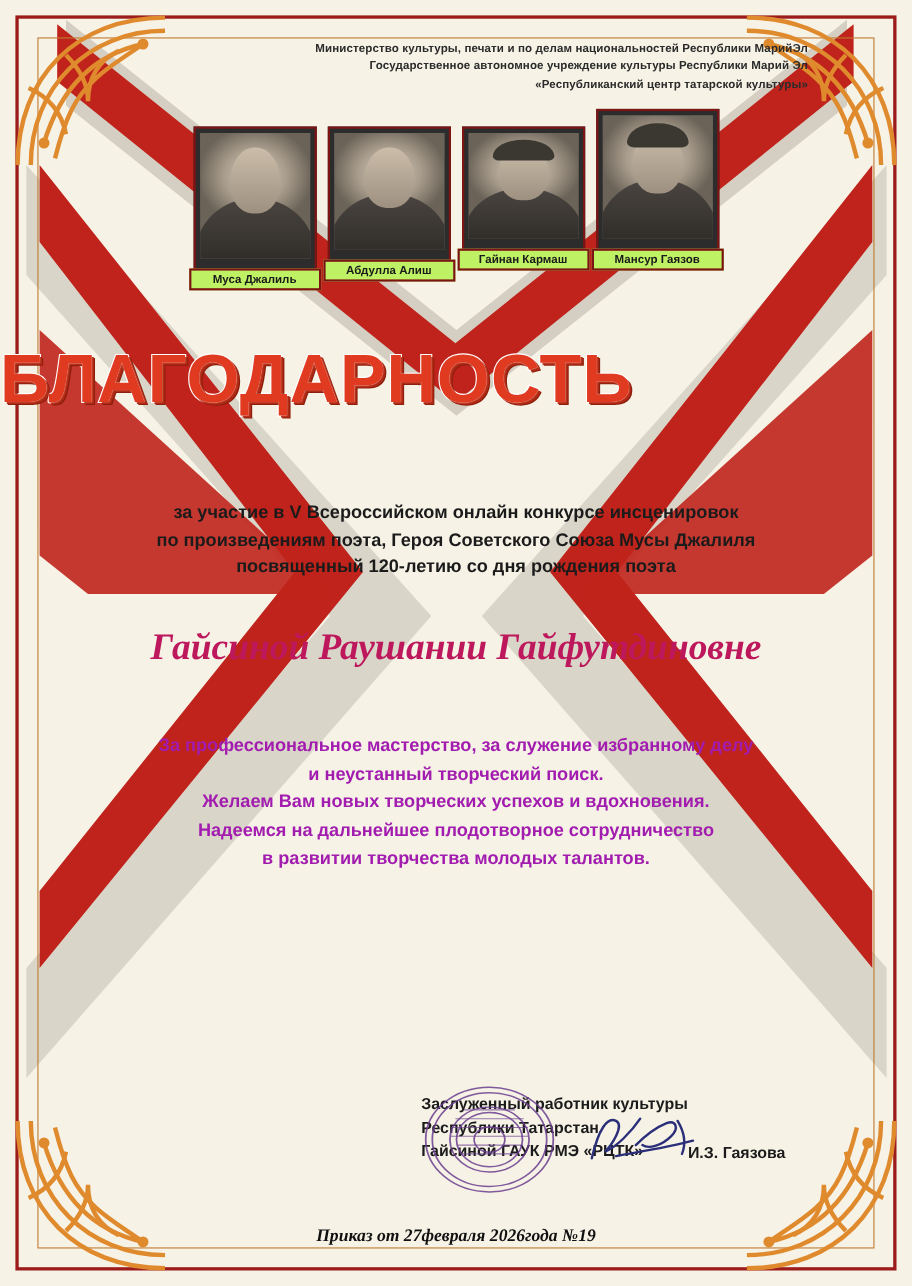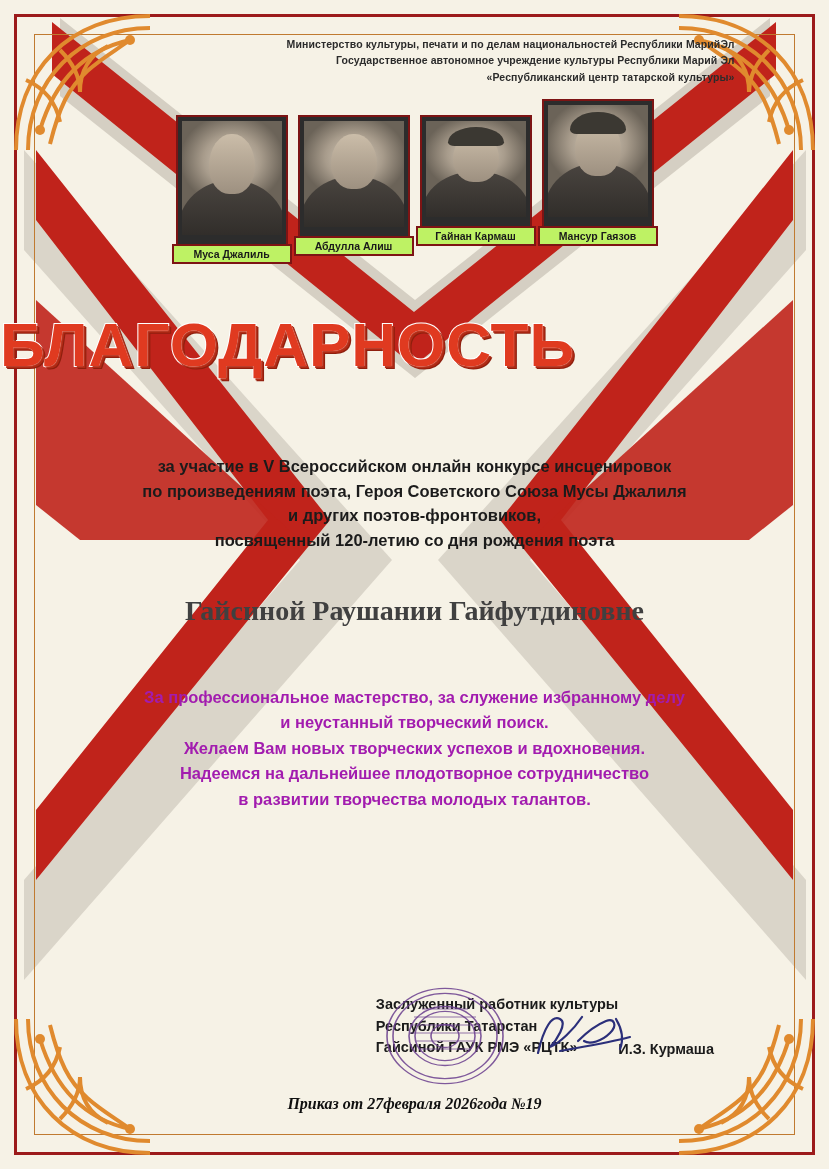--- a/index.html
+++ b/index.html
@@ -180,23 +180,24 @@
     color: #1b1b1b;
     font-size: 16.5px;
     font-weight: bold;
     line-height: 1.5;
   }
   .recipient {
     margin-top: 42px;
     width: 720px;
     text-align: center;
     font-family: "Liberation Serif", serif;
-    font-weight: bold;
-    font-size: 28px;
-    color: #404040;
+    font-style: italic;
+    font-weight: bold;
+    font-size: 34px;
+    color: #be185d;
   }
   .wishes {
     margin-top: 58px;
     width: 640px;
     text-align: center;
     color: #a21caf;
     font-size: 16.5px;
     font-weight: bold;
     line-height: 1.55;
   }
@@ -236,21 +237,21 @@
     left: 530px;
     bottom: 104px;
     width: 110px;
     height: 58px;
     pointer-events: none;
   }
   .order-line {
     position: absolute;
     left: 0;
     right: 0;
-    bottom: 56px;
+    bottom: 36px;
     text-align: center;
     font-family: "Liberation Serif", serif;
     font-style: italic;
     font-weight: bold;
     font-size: 16px;
     color: #101010;
   }
 </style>
 </head>
 <body>
@@ -358,42 +359,41 @@
       </div>
     </div>
 
     <div class="title-wrap">
       <div class="title">БЛАГОДАРНОСТЬ</div>
     </div>
 
     <div class="reason">
       <div>за участие в V Всероссийском онлайн конкурсе инсценировок</div>
       <div>по произведениям поэта, Героя Советского Союза Мусы Джалиля</div>
-      <div>и других поэтов-фронтовиков,</div>
       <div>посвященный 120-летию со дня рождения поэта</div>
     </div>
 
     <div class="recipient">Гайсиной Раушании Гайфутдиновне</div>
 
     <div class="wishes">
       <div>За профессиональное мастерство, за служение избранному делу</div>
       <div>и неустанный творческий поиск.</div>
       <div>Желаем Вам новых творческих успехов и вдохновения.</div>
       <div>Надеемся на дальнейшее плодотворное сотрудничество</div>
       <div>в развитии творчества молодых талантов.</div>
     </div>
   </div>
 
   <div class="signature-block">
     <div class="signer-title">
       <div>Заслуженный работник культуры</div>
       <div>Республики Татарстан</div>
       <div>Гайсиной ГАУК РМЭ «РЦТК»</div>
     </div>
-    <div class="signer-name">И.З. Курмаша</div>
+    <div class="signer-name">И.З. Гаязова</div>
   </div>
 
   <svg class="stamp" viewBox="0 0 150 122">
     <g transform="translate(75,61)" fill="none" stroke="#6b3f8f" stroke-width="1.6" opacity="0.85">
       <circle r="58" transform="scale(1,0.82)"></circle>
       <circle r="52" transform="scale(1,0.82)"></circle>
       <circle r="36" transform="scale(1,0.82)"></circle>
       <circle r="30" transform="scale(1,0.82)"></circle>
       <circle r="14" transform="scale(1,0.82)"></circle>
     </g>

